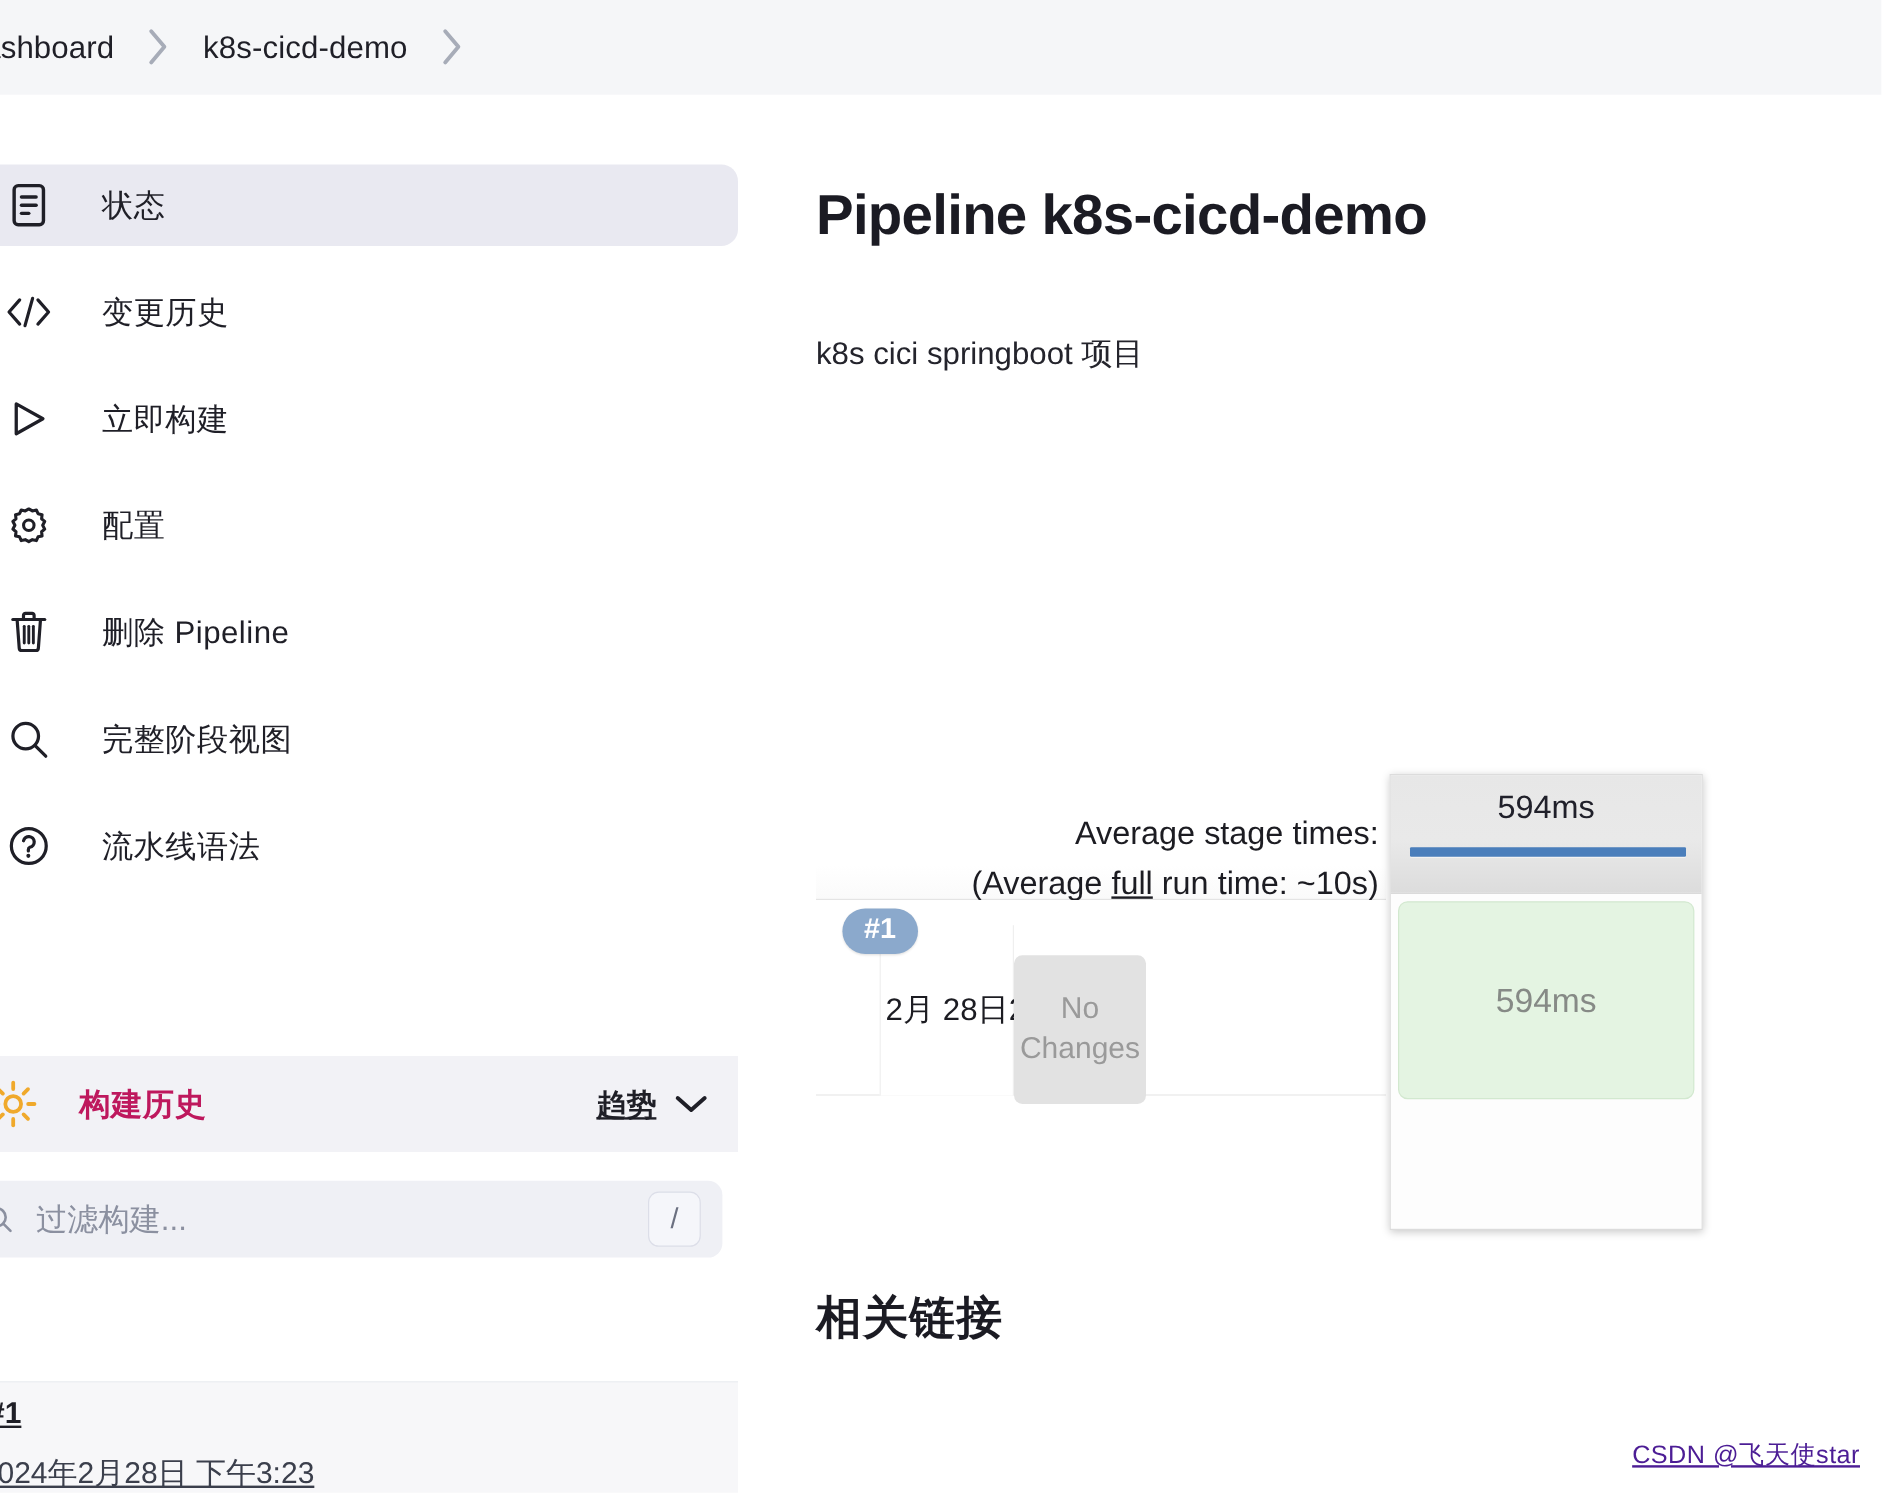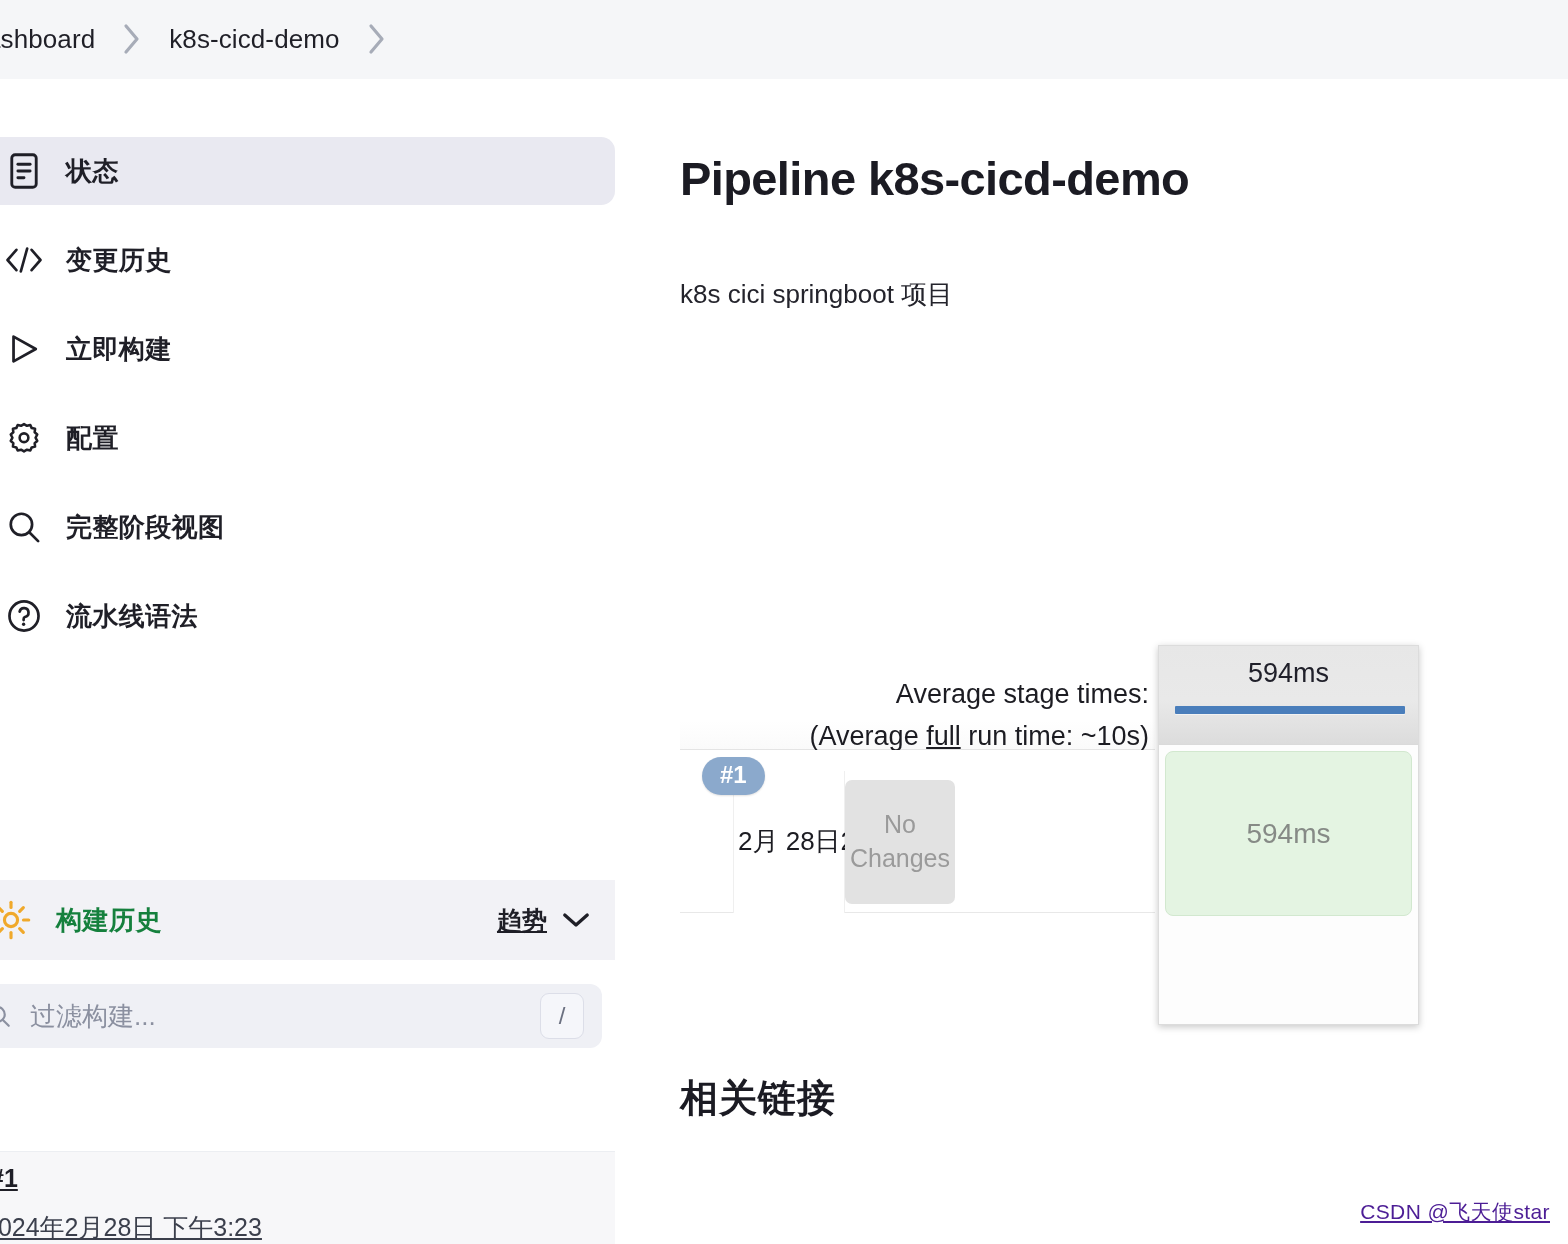--- a/index.html
+++ b/index.html
@@ -73,25 +73,24 @@
     height: 44px;
     margin-left: 2px;
     display: flex;
     align-items: center;
     justify-content: center;
     color: #1f1f27;
   }
   .nav-icon svg { display: block; }
   .nav-label {
     font-size: 26px;
-    margin-left: 20px;
+    margin-left: 39px;
     color: #1f1f27;
     white-space: nowrap;
     letter-spacing: .4px;
-    font-weight: bold;
   }
 
   
   .bh-header {
     position: absolute;
     left: 0;
     top: 801px;
     width: 615px;
     height: 80px;
     background: #f2f2f6;
@@ -99,22 +98,22 @@
     align-items: center;
   }
   .bh-sun {
     width: 46px; min-width: 46px; height: 46px;
     margin-left: -12px;
     display: flex; align-items: center; justify-content: center;
   }
   .bh-title {
     font-size: 26px;
     font-weight: bold;
-    margin-left: 22px;
-    color: #15803d;
+    margin-left: 32px;
+    color: #be185d;
     letter-spacing: .5px;
   }
   .bh-trend {
     margin-left: auto;
     margin-right: 24px;
     display: flex;
     align-items: center;
     gap: 14px;
   }
   .bh-trend-label {
@@ -303,21 +302,21 @@
     line-height: 1.25;
     text-align: center;
   }
   .run-date-cell .d1 { white-space: nowrap; }
   .run-date-cell .d2 { }
   .run-date-cell .d3 { }
   .no-changes-cell {
     width: 110px;
     min-width: 110px;
     height: 124px;
-    margin-top: 30px;
+    margin-top: 46px;
     background: #e2e2e2;
     border-radius: 7px;
     display: flex;
     align-items: center;
     justify-content: center;
     text-align: center;
     font-size: 25px;
     line-height: 1.35;
     color: #9a9a9a;
   }
@@ -460,20 +459,33 @@
             <path d="M14 3.2 L16.3 4.5 L18.9 3.9 L20 6.3 L22.6 6.9 L22.3 9.6 L24.3 11.3
                      L23 13.8 L24.3 16.3 L22.3 18 L22.6 20.7 L20 21.3 L18.9 23.7 L16.3 23.1
                      L14 24.4 L11.7 23.1 L9.1 23.7 L8 21.3 L5.4 20.7 L5.7 18 L3.7 16.3
                      L5 13.8 L3.7 11.3 L5.7 9.6 L5.4 6.9 L8 6.3 L9.1 3.9 L11.7 4.5 Z" stroke="#1f1f27" stroke-width="2" stroke-linejoin="round"></path>
             <circle cx="14" cy="13.8" r="3.4" stroke="#1f1f27" stroke-width="2"></circle>
           </svg>
         </span>
         <span class="nav-label">配置</span>
       </div>
 
+      <div class="nav-item">
+        <span class="nav-icon">
+          <svg width="34" height="38" viewBox="0 0 26 30" fill="none">
+            <line x1="2.5" y1="6.5" x2="23.5" y2="6.5" stroke="#1f1f27" stroke-width="2.1" stroke-linecap="round"></line>
+            <path d="M9.5 6.5 V3.8 a1.3 1.3 0 0 1 1.3 -1.3 h4.4 a1.3 1.3 0 0 1 1.3 1.3 V6.5" stroke="#1f1f27" stroke-width="2.1" stroke-linejoin="round"></path>
+            <path d="M5.3 6.5 L6.7 25.3 a1.7 1.7 0 0 0 1.7 1.6 h9.2 a1.7 1.7 0 0 0 1.7 -1.6 L20.7 6.5" stroke="#1f1f27" stroke-width="2.1" stroke-linejoin="round"></path>
+            <line x1="10" y1="11" x2="10" y2="22" stroke="#1f1f27" stroke-width="1.9" stroke-linecap="round"></line>
+            <line x1="13" y1="11" x2="13" y2="22" stroke="#1f1f27" stroke-width="1.9" stroke-linecap="round"></line>
+            <line x1="16" y1="11" x2="16" y2="22" stroke="#1f1f27" stroke-width="1.9" stroke-linecap="round"></line>
+          </svg>
+        </span>
+        <span class="nav-label">删除 Pipeline</span>
+      </div>
 
       <div class="nav-item">
         <span class="nav-icon">
           <svg width="36" height="36" viewBox="0 0 28 28" fill="none">
             <circle cx="12" cy="12" r="8.3" stroke="#1f1f27" stroke-width="2.1"></circle>
             <line x1="18.1" y1="18.1" x2="25" y2="25" stroke="#1f1f27" stroke-width="2.1" stroke-linecap="round"></line>
           </svg>
         </span>
         <span class="nav-label">完整阶段视图</span>
       </div>

